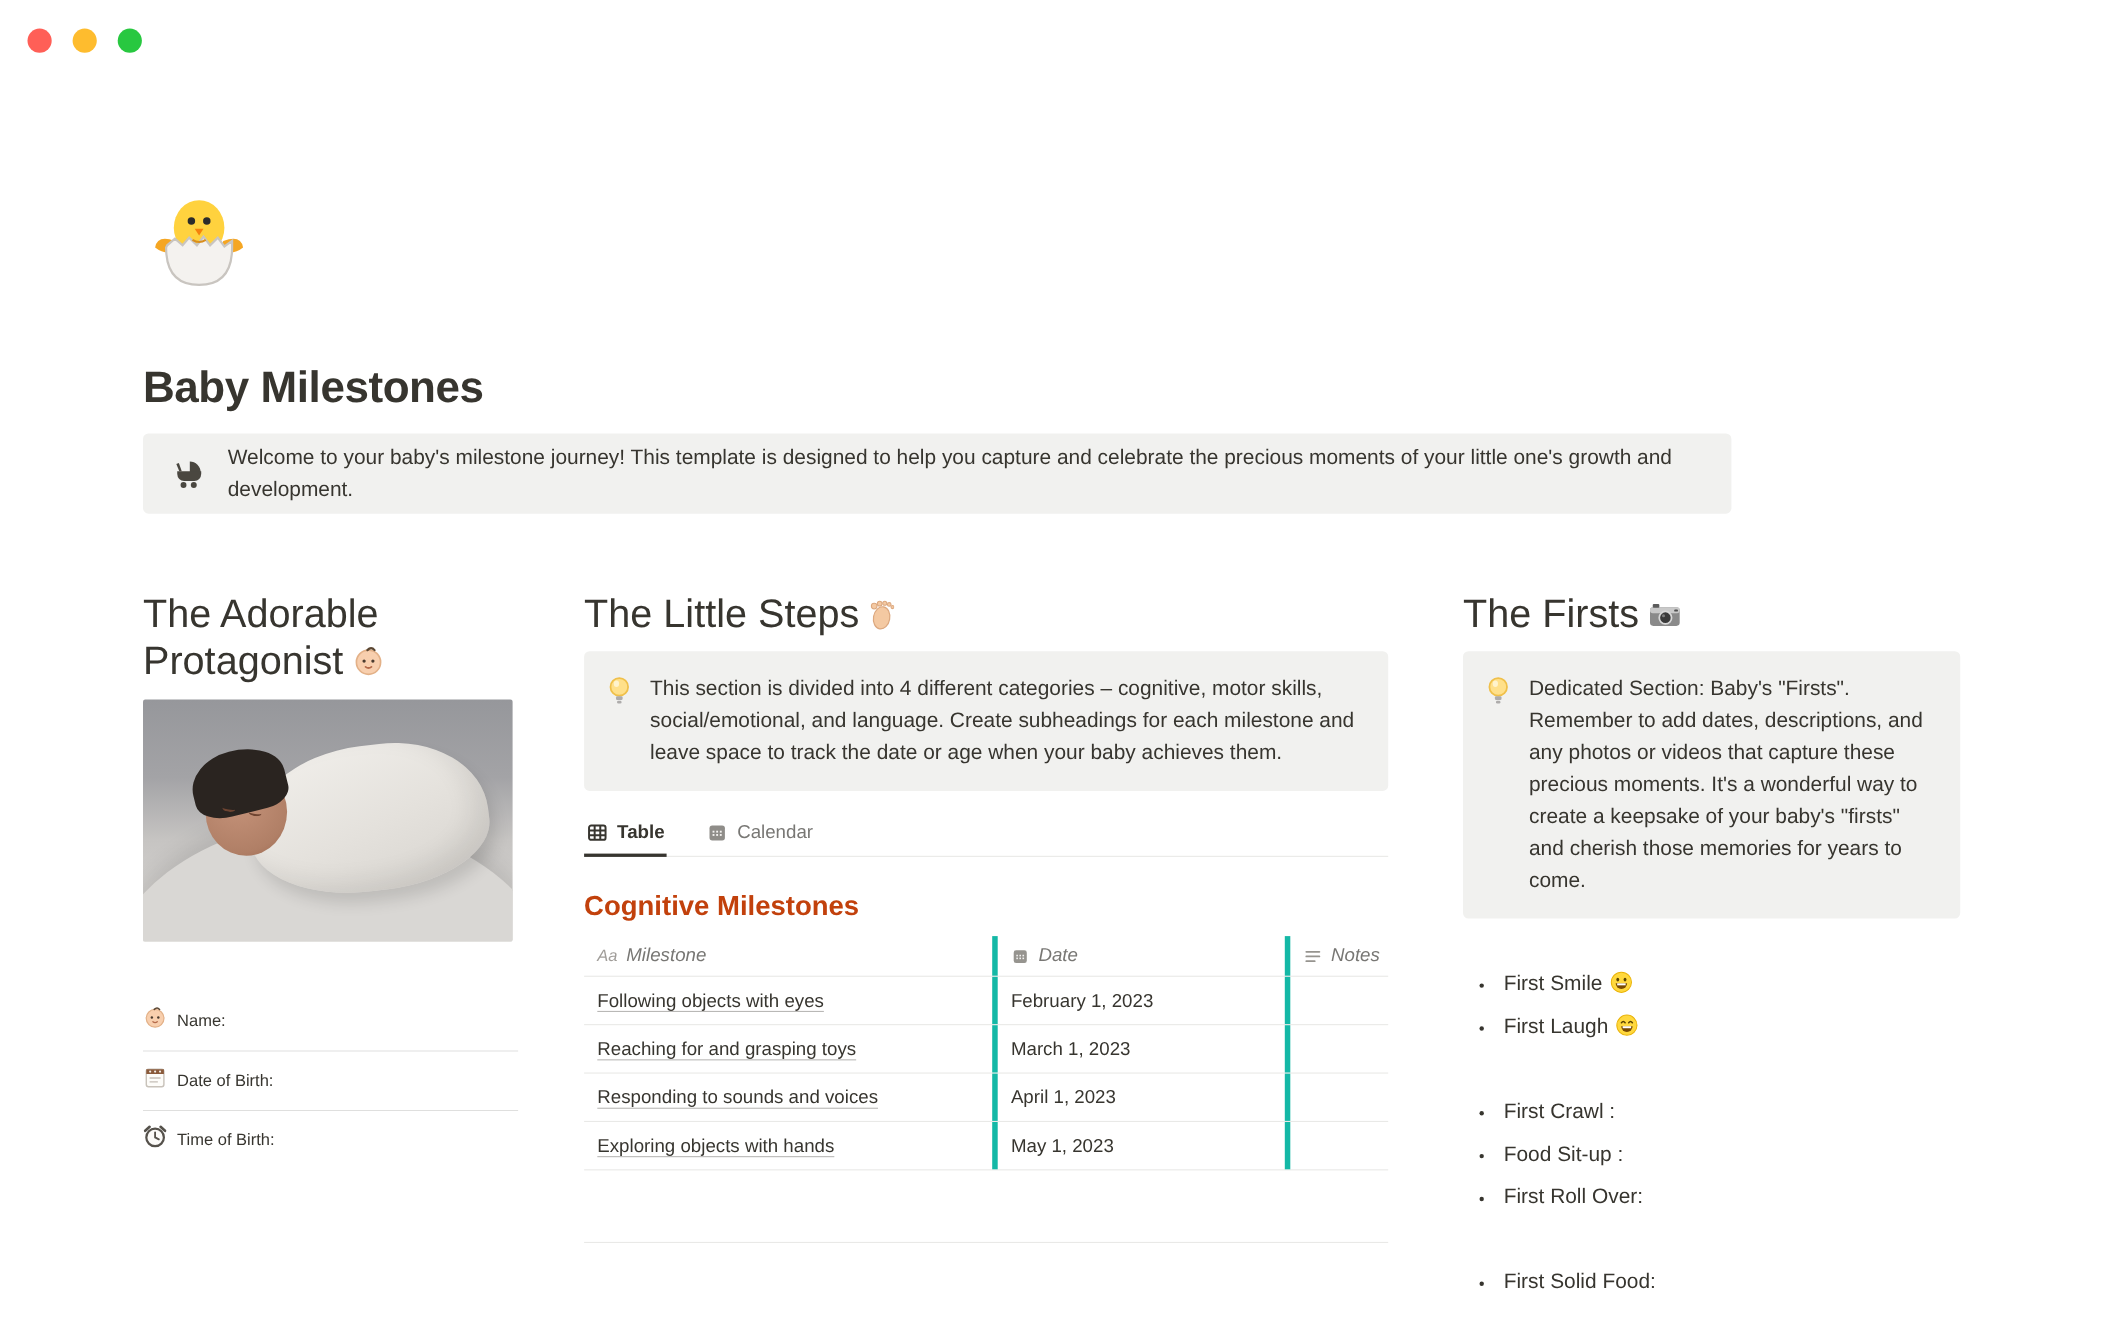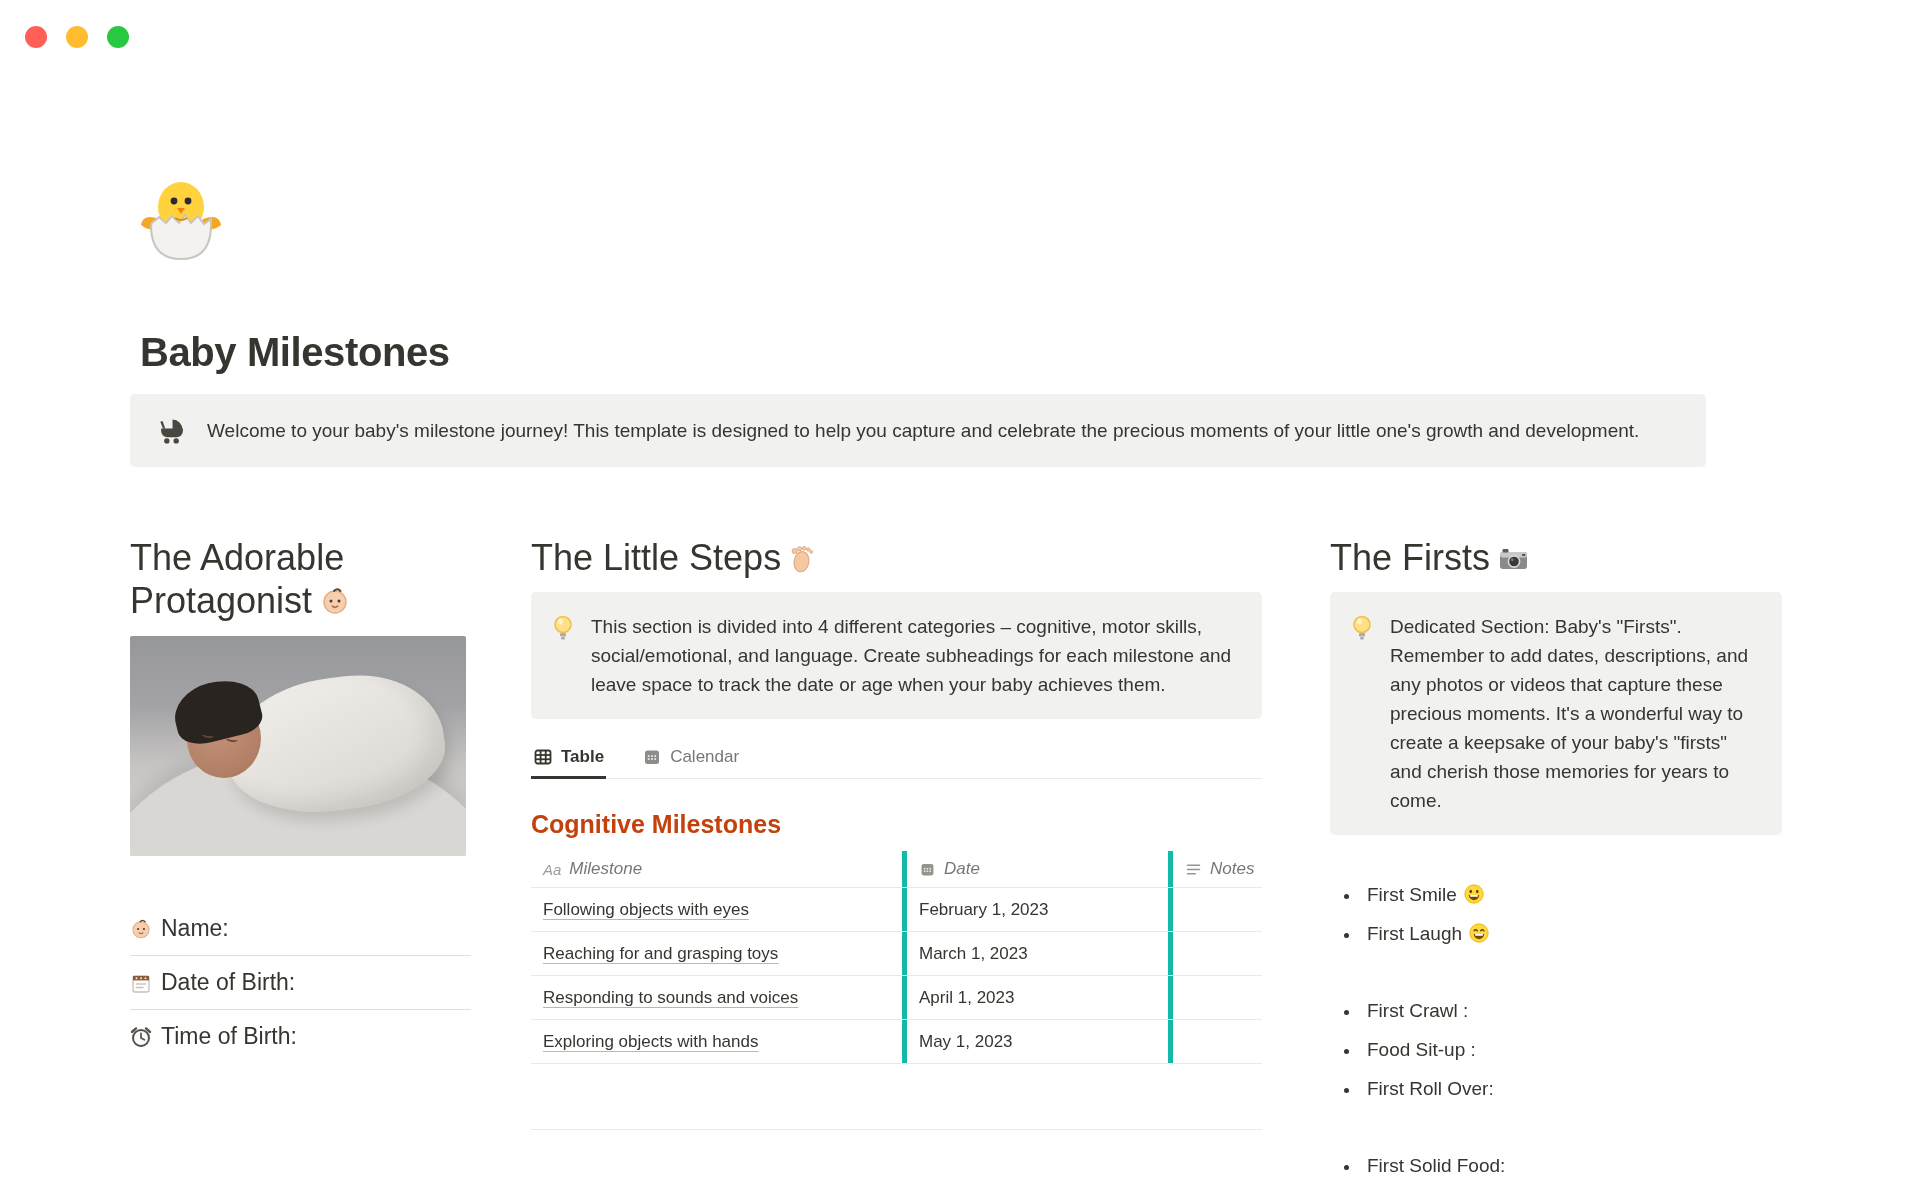--- a/index.html
+++ b/index.html
@@ -14,28 +14,28 @@
 
   
   .traffic-lights { position:absolute; left:25px; top:26px; display:flex; gap:19px; }
   .tl { width:22px; height:22px; border-radius:50%; display:inline-block; }
   .tl.red { background:#ff5f57; }
   .tl.yellow { background:#febc2e; }
   .tl.green { background:#28c840; }
 
   
   .page-icon { position:absolute; left:131px; top:163px; width:100px; height:104px; cursor:pointer; }
-  h1.page-title { position:absolute; left:140px; top:330px; font-size:40px; line-height:44px; font-weight:700; letter-spacing:-0.4px; color:#37352f; }
+  h1.page-title { position:absolute; left:130px; top:330px; font-size:40px; line-height:44px; font-weight:700; letter-spacing:-0.4px; color:#37352f; }
 
   
   .callout { background:#f1f1ef; border-radius:5px; display:flex; }
   .callout .ico { flex:0 0 auto; }
   .callout p { font-size:19px; line-height:29px; color:#37352f; }
 
-  .welcome { position:absolute; left:130px; top:394px; width:1576px; height:73px; align-items:center; padding:0 28px; }
+  .welcome { position:absolute; left:130px; top:394px; width:1444px; height:73px; align-items:center; padding:0 28px; }
   .welcome .ico { margin-right:22px; }
 
   
   .col { position:absolute; top:536px; }
   .col-left   { left:130px;  width:341px; }
   .col-middle { left:531px;  width:731px; }
   .col-right  { left:1330px; width:452px; }
 
   h2.col-heading { font-size:36px; line-height:43px; font-weight:400; color:#37352f; display:block; }
   h2.col-heading .h-ico { display:inline-block; vertical-align:-3px; margin-left:8px; }
@@ -54,21 +54,21 @@
   .photo .head { position:absolute; left:57px; top:62px; width:74px; height:80px;
                  background:radial-gradient(circle at 40% 38%,#c6937a 0%,#b07f66 70%,#99674f 100%);
                  border-radius:48% 52% 50% 50% / 52% 50% 50% 48%; }
   .photo .hair { position:absolute; left:44px; top:46px; width:86px; height:58px; transform:rotate(-14deg);
                  background:#2a2420; border-radius:62% 68% 35% 45% / 70% 62% 35% 40%; }
   .photo .eye { position:absolute; width:12px; height:6px; border-bottom:2px solid #6e4431; border-radius:50%; }
   .photo .eye.e1 { left:72px; top:96px; transform:rotate(8deg); }
   .photo .eye.e2 { left:96px; top:100px; transform:rotate(8deg); }
 
   .fields { margin-top:46px; }
-  .field { display:flex; align-items:center; gap:9px; padding:12px 0; border-bottom:1px solid rgba(55,53,47,0.16); font-size:23px; line-height:29px; }
+  .field { display:flex; align-items:flex-start; gap:9px; padding:12px 0; border-bottom:1px solid rgba(55,53,47,0.16); font-size:15px; line-height:29px; }
   .field:last-child { border-bottom:none; }
   .field .f-ico { display:inline-flex; }
 
   
   .view-tabs { margin-top:28px; display:flex; gap:34px; border-bottom:1px solid #e9e9e7; }
   .tab { display:flex; align-items:center; gap:8px; padding:0 2px 9px 2px; margin-bottom:-1px;
          border-bottom:3px solid transparent; font-size:17px; cursor:pointer; }
   .tab.active { border-bottom-color:#37352f; font-weight:700; color:#37352f; }
   .tab.inactive { color:#787774; }
 

